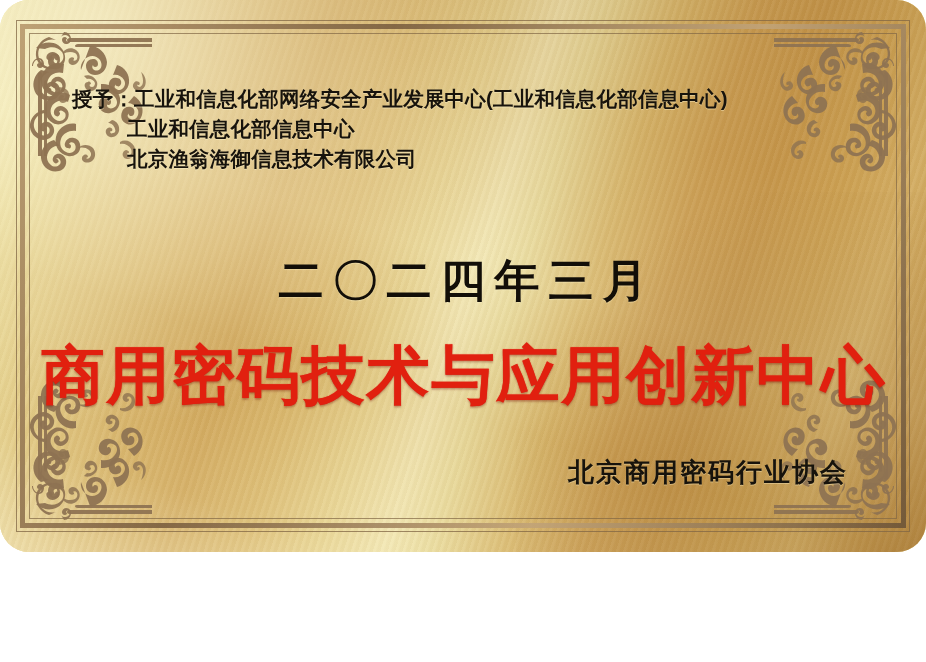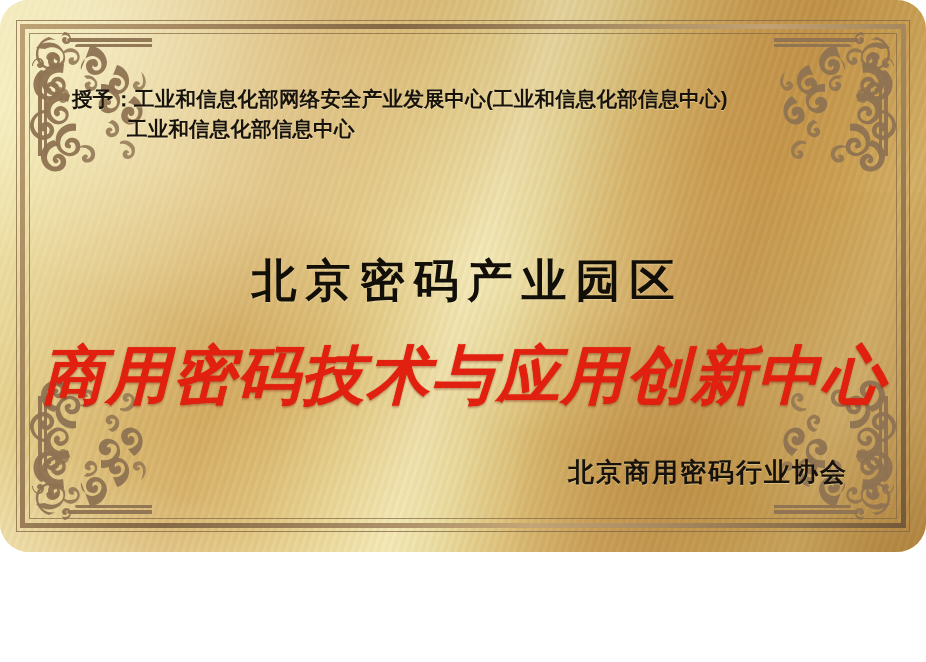--- a/index.html
+++ b/index.html
@@ -162,21 +162,20 @@
     text-align: center;
     color: #e1200f;
     font-size: 63px;
     font-weight: 900;
     letter-spacing: 2px;
     text-indent: 2px;
     line-height: 1.12;
     text-shadow:
       0 2px 2px rgba(110,18,8,0.30),
       0 0 1px rgba(225,32,15,0.9);
-    font-style: italic;
   }
 
   .signature {
     position: absolute;
     right: 78px;
     bottom: 60px;
     text-align: center;
     color: #17130c;
     font-weight: 600;
     text-shadow: 0 1px 0 rgba(255,246,210,0.35);
@@ -336,23 +335,24 @@
         <path d="M47 77c4-3 10-2 13 2 2 4 2 9-2 11-3 2-6 1-7-2-1-2 0-4 2-5 1 0 3 0 3 2 0 0-1 1-2 1 1 1 2 1 3 0 1-2 1-4-1-5-3-3-7-3-9-4z" opacity="0.85"></path>
       </g>
     </svg>
   </div>
 
   <div class="content">
 
     <div class="awardee">
       <span class="ln">授予：工业和信息化部网络安全产业发展中心(工业和信息化部信息中心)</span>
       <span class="ln indent">工业和信息化部信息中心</span>
+      <span class="ln indent">北京渔翁海御信息技术有限公司</span>
     </div>
 
-    <div class="title-main">北京密码产业园区</div>
+    <div class="title-main">二〇二四年三月</div>
 
     <div class="title-red">商用密码技术与应用创新中心</div>
 
     <div class="signature">
       <div class="org">北京商用密码行业协会</div>
     </div>
 
   </div>
 </div>
 

